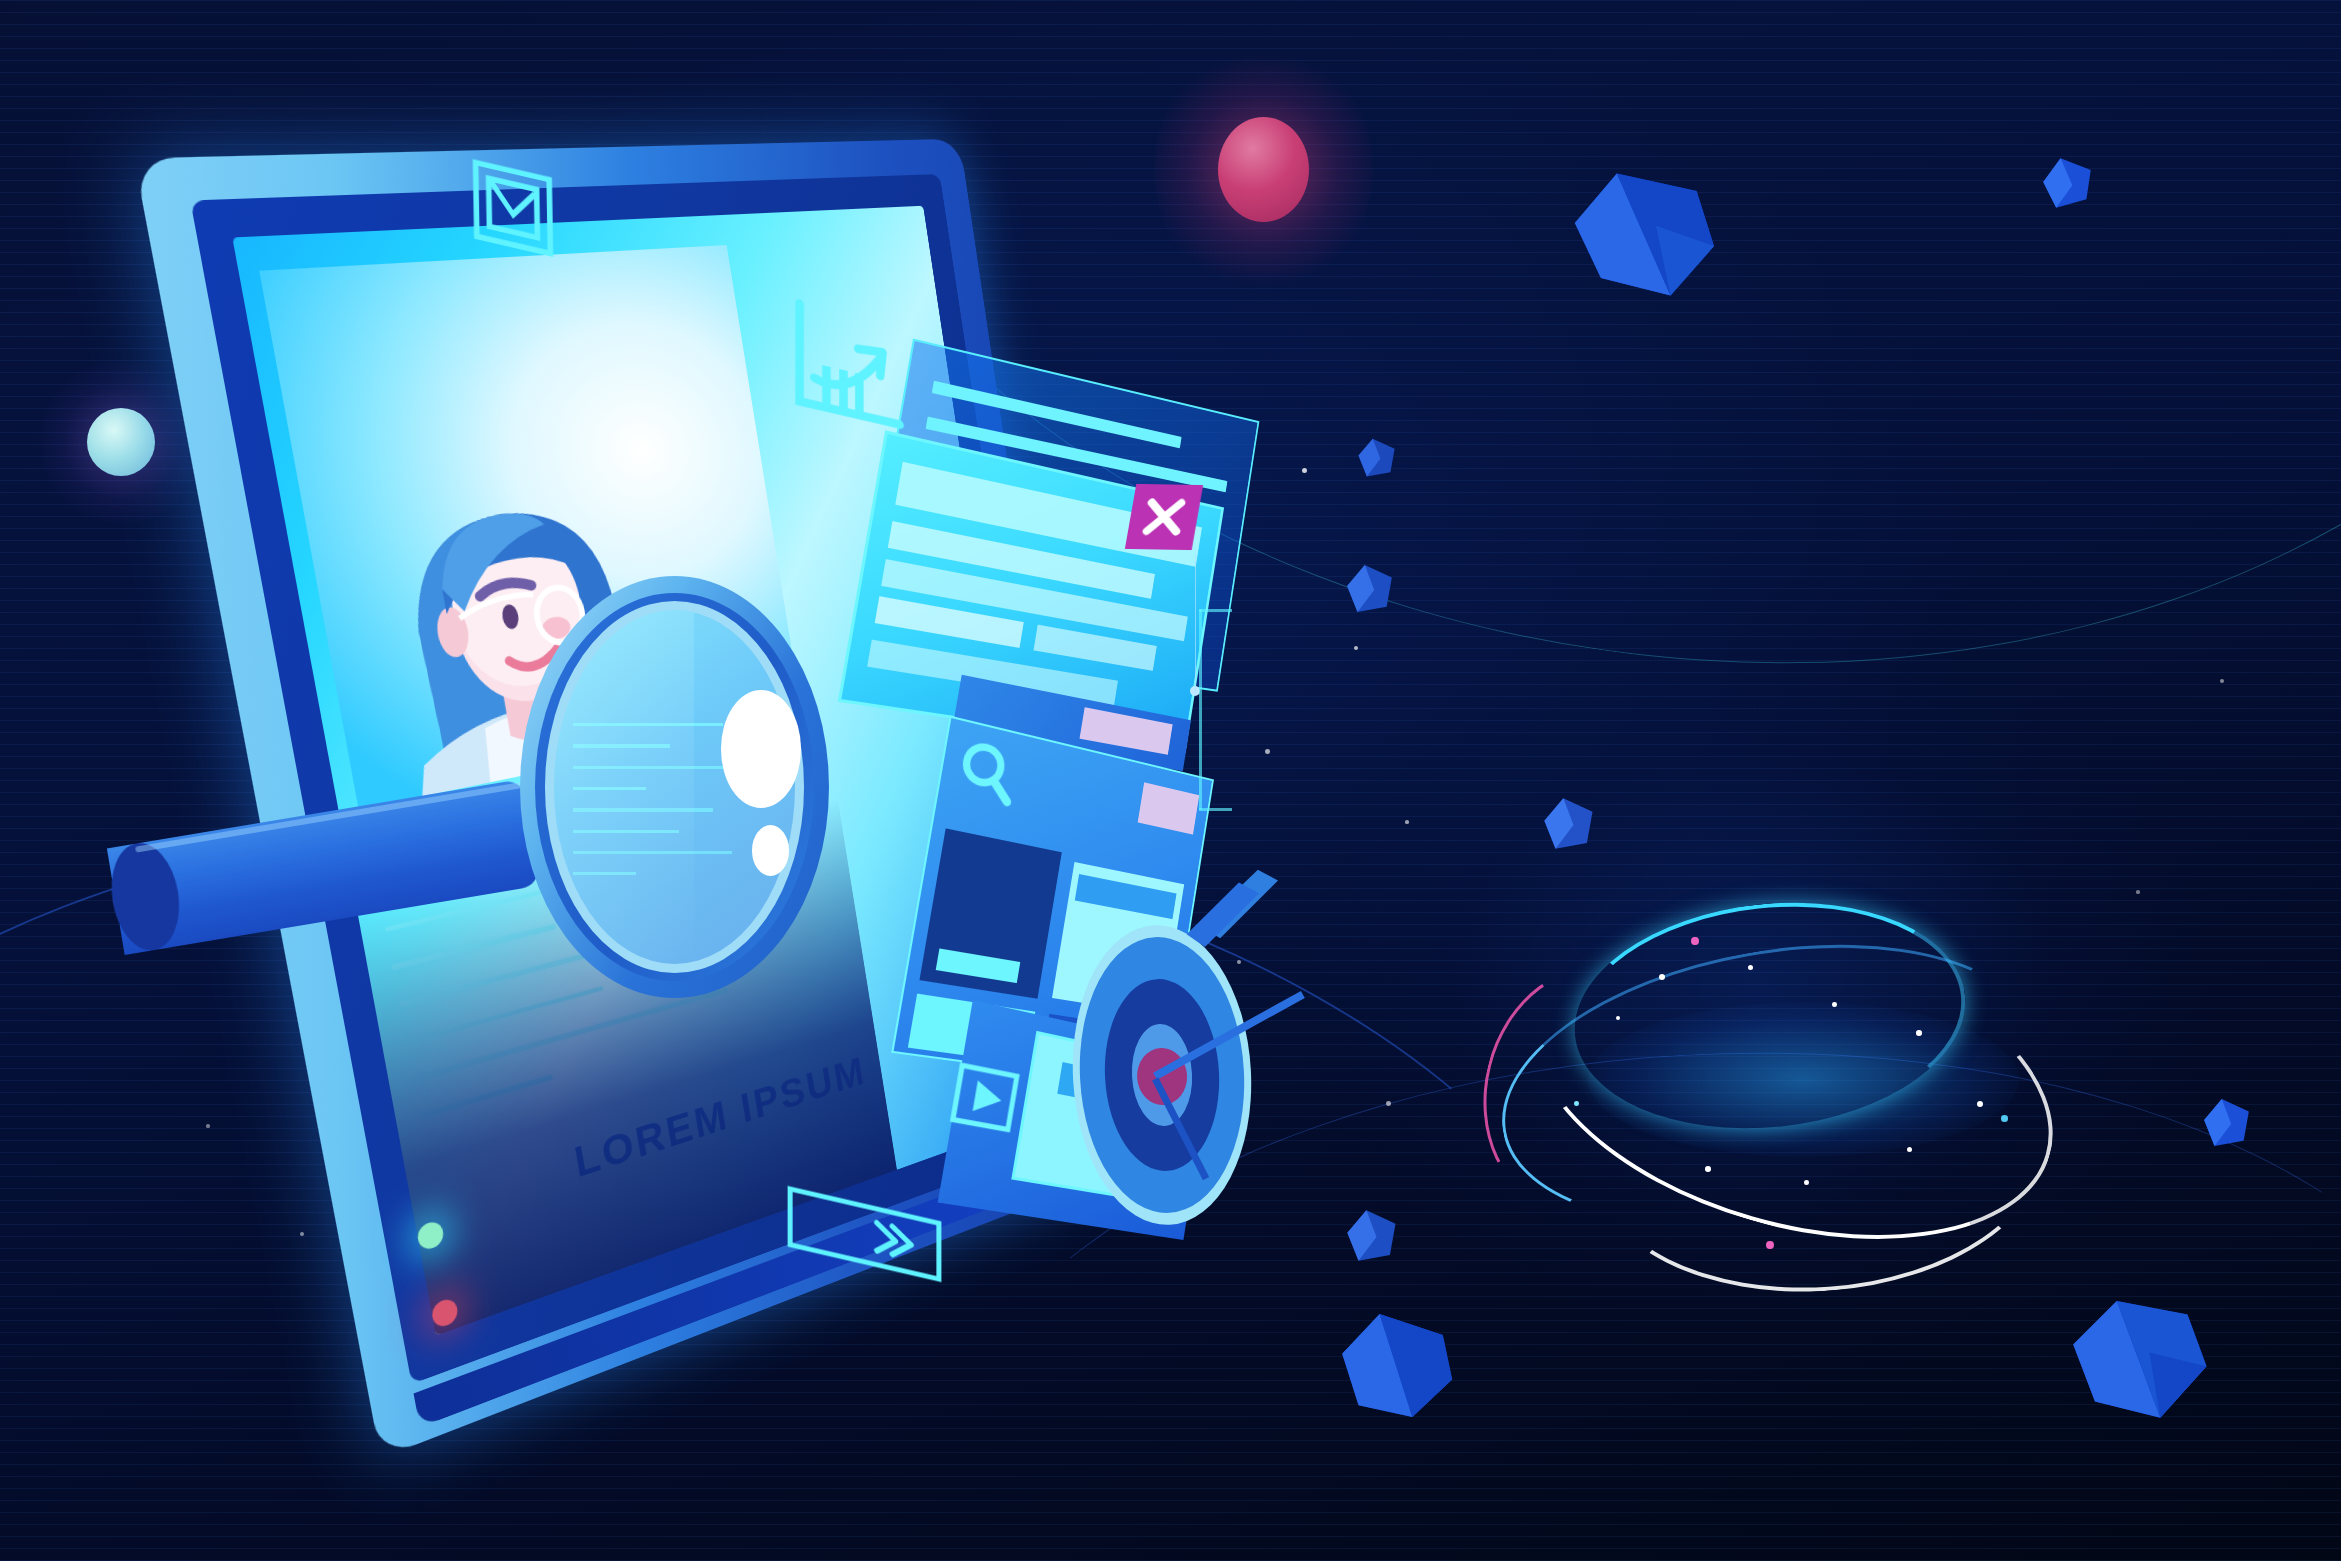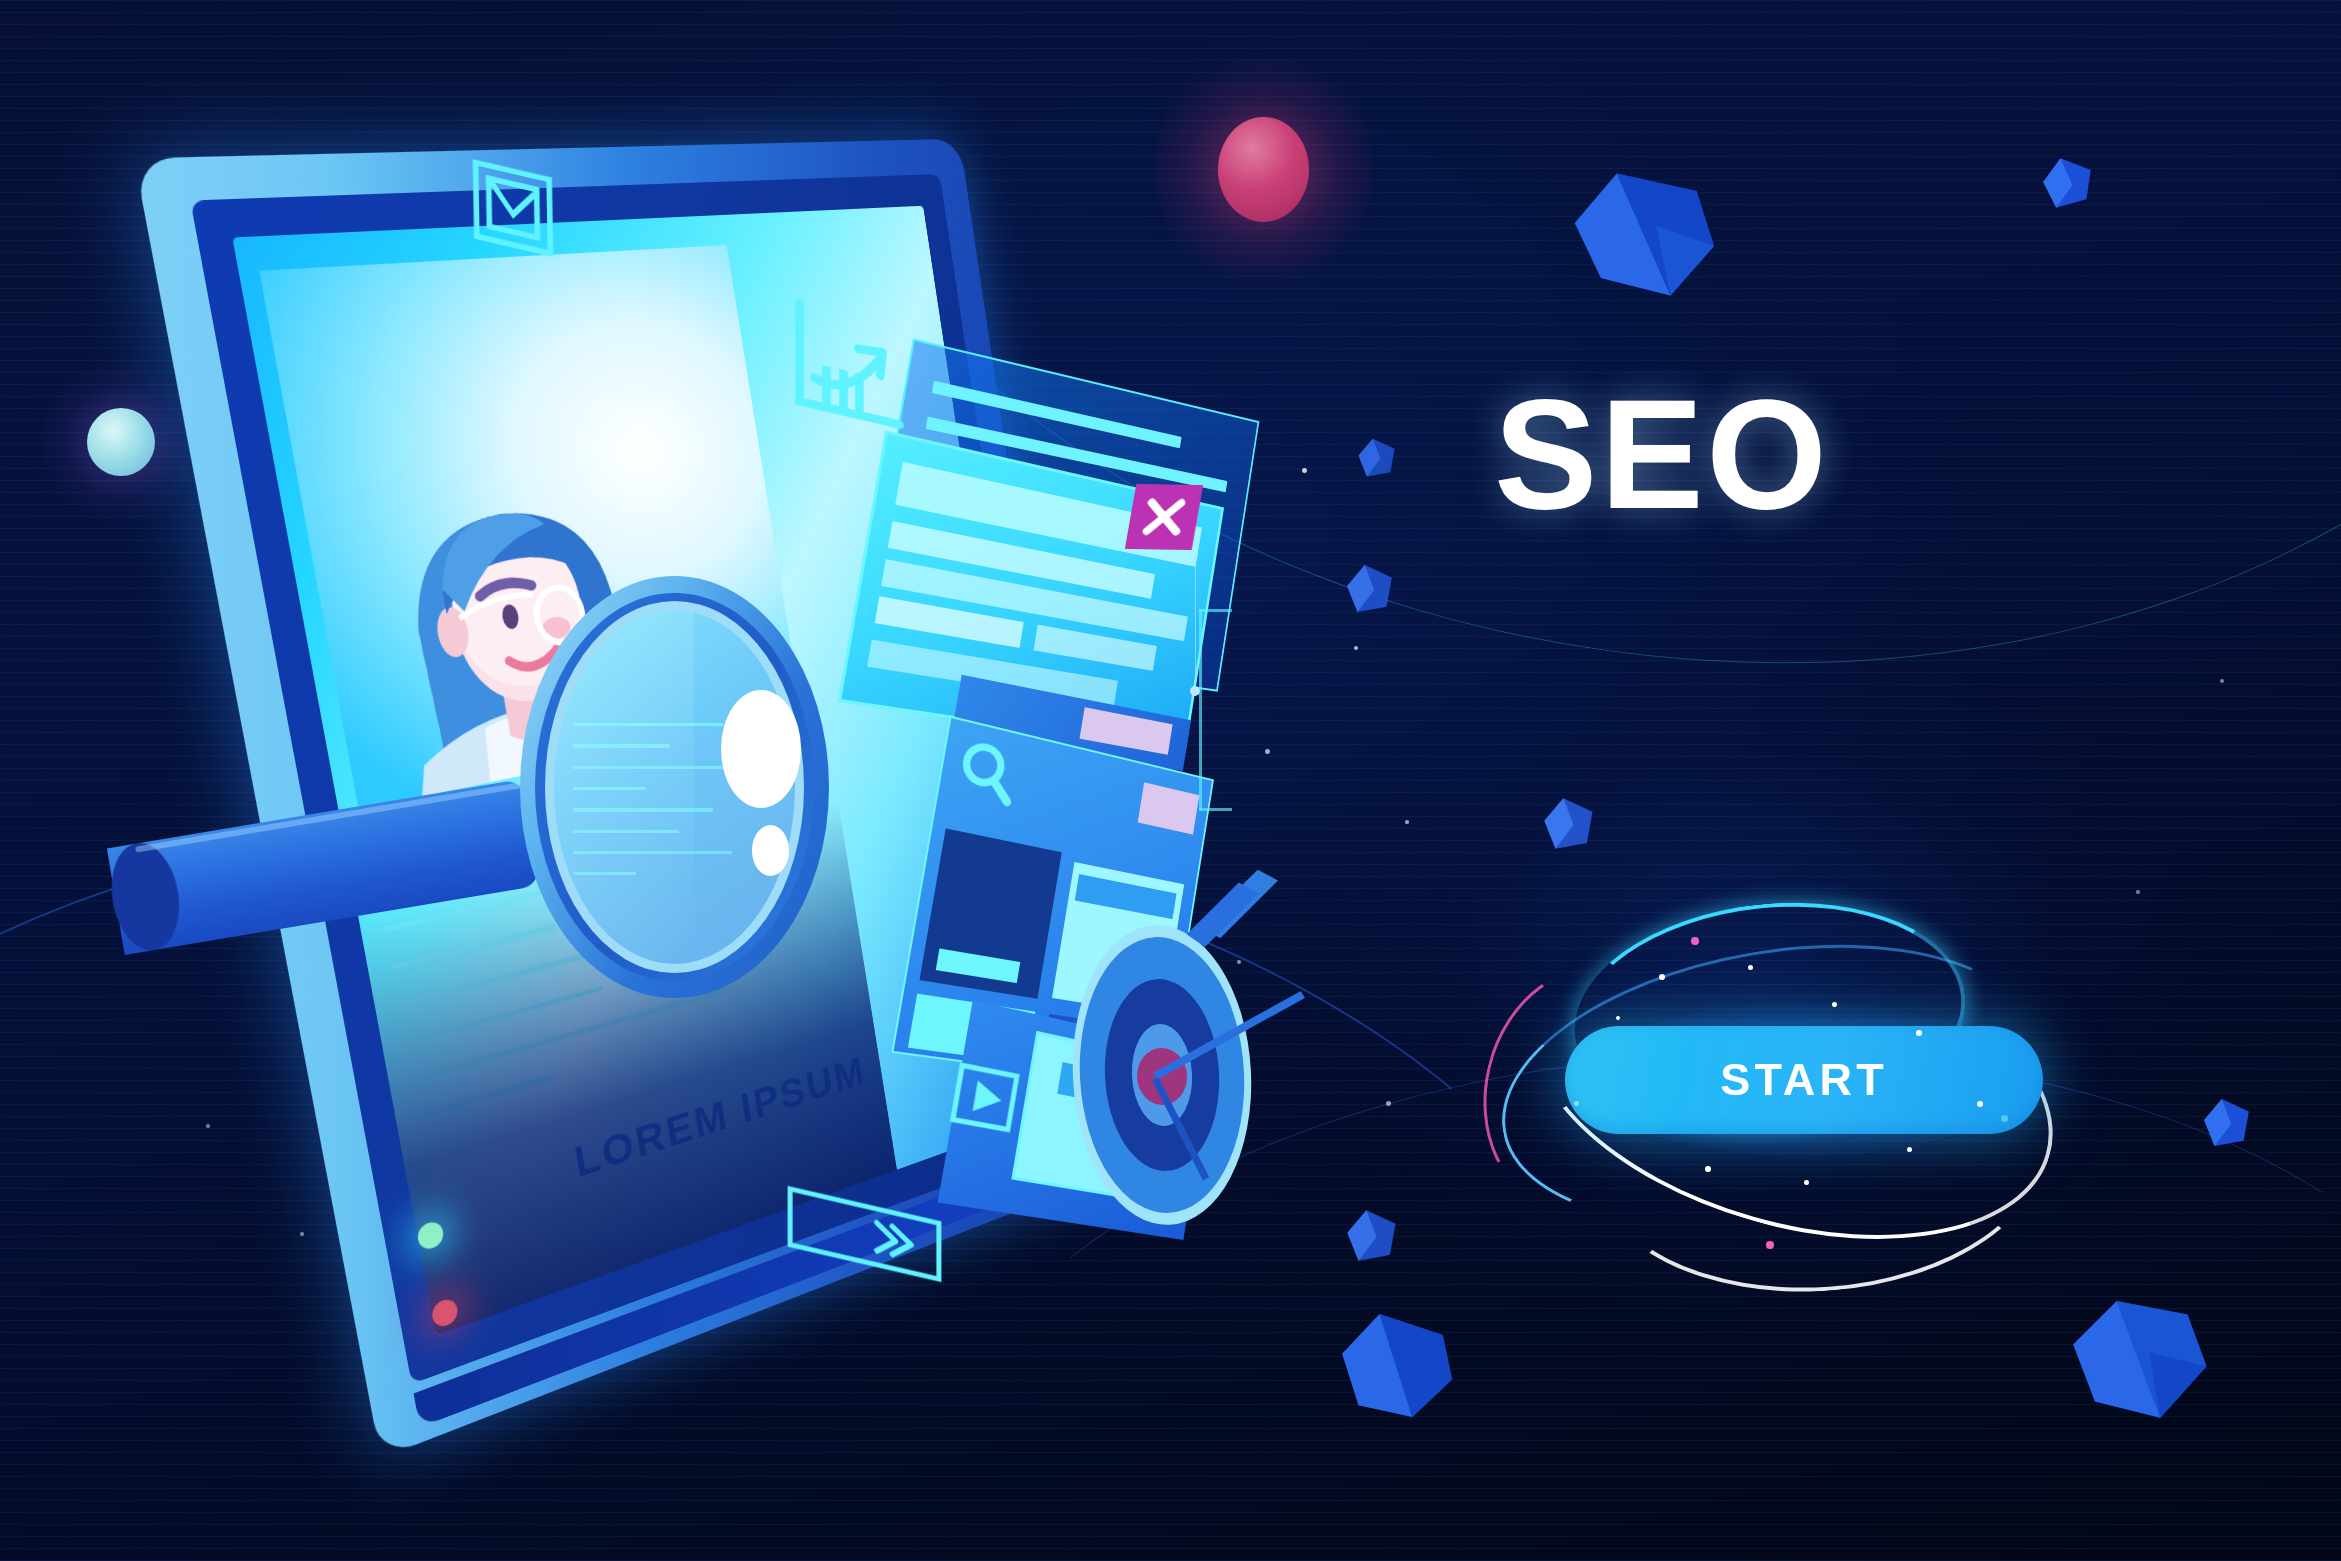--- a/index.html
+++ b/index.html
@@ -379,35 +379,33 @@
     <div style="position:absolute;left:46%;top:50%;width:112px;height:7px;background:#1d52c4;transform:rotate(66deg);transform-origin:left center;"></div>
     <div style="position:absolute;left:119px;top:-52px;width:98px;height:80px;">
       <svg viewBox="0 0 100 80">
           <polygon points="78,2 98,14 36,70 16,56" fill="#2f7fe0"></polygon>
           <polygon points="58,14 78,26 20,78 2,64" fill="#2a6fe0"></polygon>
         </svg>
     </div>
   </div>
 
   <div id="right">
-    <div id="seo">SEO</div>
   </div>
 
   <div id="btnwrap">
 
     <div style="position:absolute;left:84px;top:56px;width:431px;height:155px;border-radius:50%;
          background:radial-gradient(ellipse,rgba(40,170,255,.45) 0%,rgba(20,100,220,.14) 55%,rgba(0,0,0,0) 76%);"></div>
 
     <div class="arcw" style="left:19px;top:-9.4px;width:529px;height:281px;border-width:4.2px;border-color:transparent;border-bottom-color:#ffffff;border-right-color:rgba(255,255,255,.85);transform:rotate(16deg);"></div>
     <div class="arcw" style="left:-4.7px;top:4.7px;width:539px;height:262px;border-width:3.7px;border-left-color:rgba(90,200,255,.95);border-top-color:rgba(60,170,255,.55);transform:rotate(-10deg);"></div>
     <div class="arcw" style="left:70px;top:-42px;width:384px;height:215px;border-width:4.7px;border-top-color:#39d8ff;border-right-color:rgba(60,200,255,.5);transform:rotate(-6deg);box-shadow:0 0 21.5px rgba(60,210,255,.6);"></div>
     <div class="arcw" style="left:-19px;top:19px;width:197px;height:244px;border-width:3.7px;border-left-color:rgba(255,90,180,.8);transform:rotate(14deg);"></div>
     <div class="arcw" style="left:89px;top:75px;width:445px;height:262px;border-width:4.2px;border-bottom-color:rgba(255,255,255,.9);transform:rotate(-4deg);"></div>
 
-    <button id="startbtn">START</button>
 
     <div class="spark" style="left:155px;top:28px;width:6px;height:6px;"></div>
     <div class="spark" style="left:244px;top:19px;width:5.2px;height:5.2px;"></div>
     <div class="spark" style="left:328px;top:56px;width:4.7px;height:4.7px;"></div>
     <div class="spark" style="left:112px;top:70px;width:4.2px;height:4.2px;"></div>
     <div class="spark" style="left:412px;top:84px;width:5.6px;height:5.6px;"></div>
     <div class="spark" style="left:201px;top:220px;width:5.6px;height:5.6px;"></div>
     <div class="spark" style="left:300px;top:234px;width:4.7px;height:4.7px;"></div>
     <div class="spark" style="left:403px;top:201px;width:5.2px;height:5.2px;"></div>
     <div class="spark" style="left:473px;top:155px;width:6px;height:6px;"></div>

